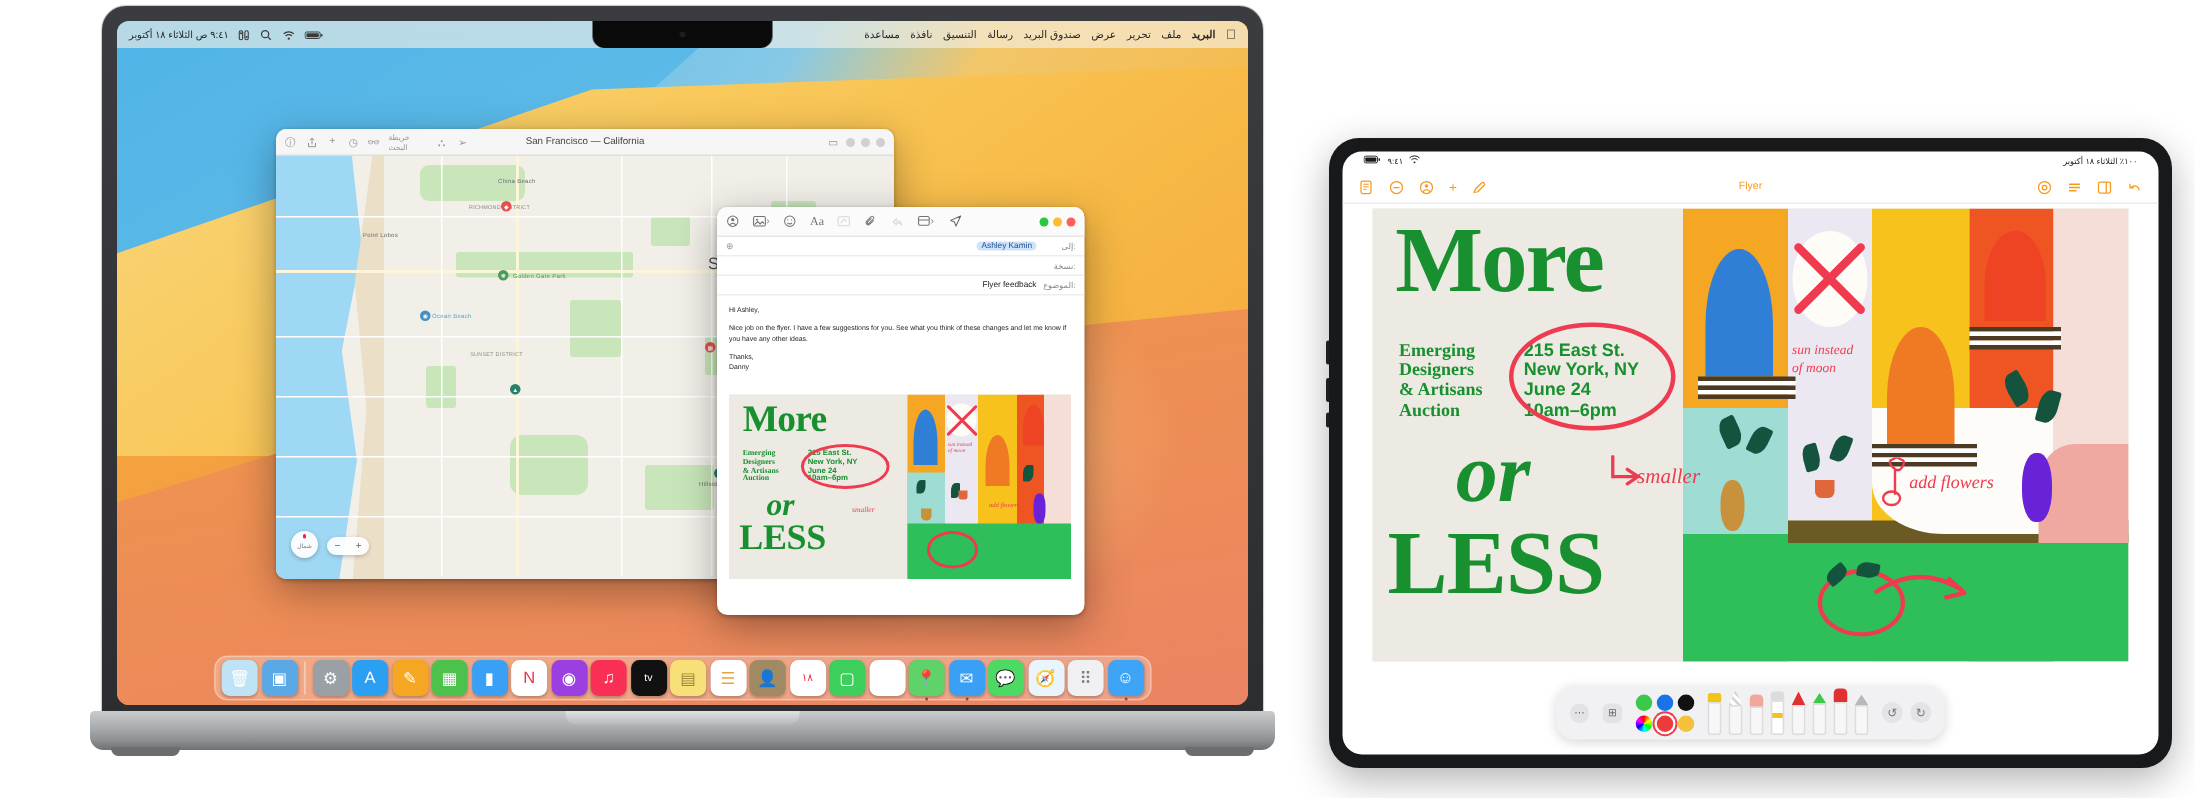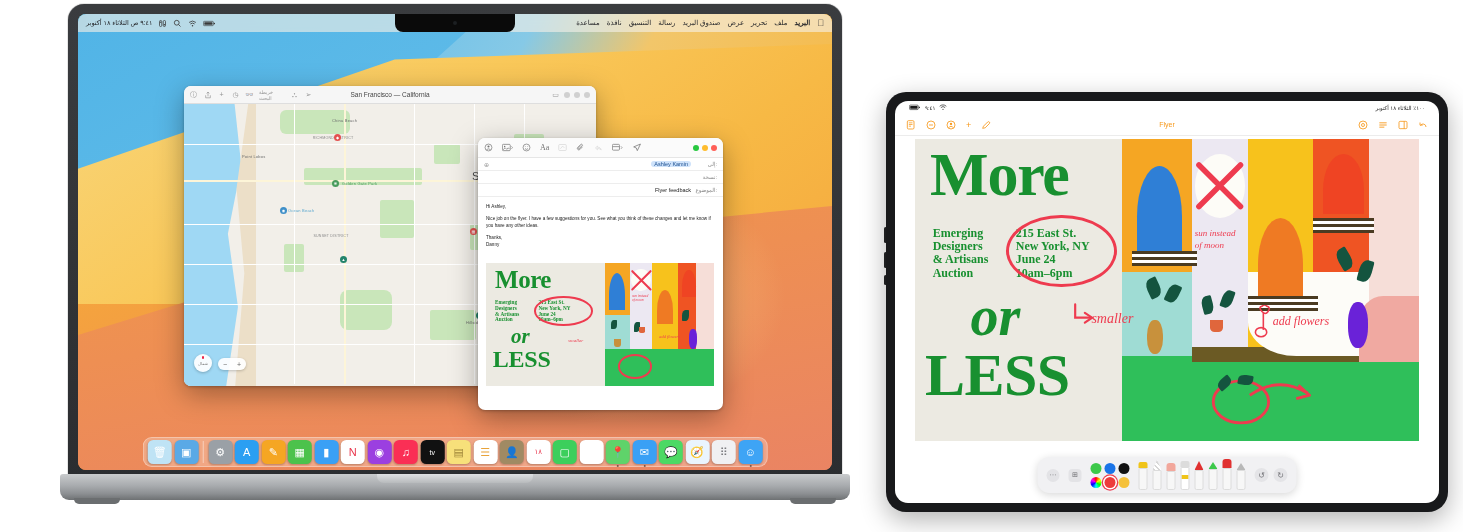--- a/index.html
+++ b/index.html
@@ -127,21 +127,21 @@
   .token { background:#cfe3fb; color:#1c4f8f; border-radius:6px; padding:0 3px; font-size:5.5px; display:inline-block; }
   .mail-body { position:absolute; left:0; right:0; top:59px; bottom:0; padding:7px 8px; font-size:4.6px; color:#1b1b1b; line-height:1.5; overflow:hidden;}
   .mail-body p { margin-bottom:5px; }
 
   
   .flyer { position:relative; background:#ece9e1; overflow:hidden; }
   .fl-col { position:absolute; top:0; height:100%; }
   .fl-text-panel { position:absolute; left:0; top:0; height:100%; background:#eceae2; }
   .fl-more { position:absolute; font-family:"Liberation Serif", serif; font-weight:bold; color:#189030; line-height:.85; letter-spacing:-.02em;}
   .fl-sub { position:absolute; font-family:"Liberation Serif", serif; font-weight:bold; color:#189030; line-height:1.12; }
-  .fl-addr { position:absolute; font-family:Liberation Serif, serif; font-weight:bold; color:#189030; line-height:1.12; }
+  .fl-addr { position:absolute; font-family:Liberation Sans, sans-serif; font-weight:bold; color:#189030; line-height:1.12; }
   .fl-or { position:absolute; font-family:"Liberation Serif", serif; font-weight:bold; font-style:italic; color:#189030; line-height:.85; }
   .fl-less { position:absolute; font-family:"Liberation Serif", serif; font-weight:bold; color:#189030; line-height:.85; letter-spacing:-.01em;}
   .ann { position:absolute; color:#ee3b4f; font-family:"Liberation Serif", serif; font-style:italic; white-space:nowrap; }
   .ann-circle { position:absolute; border:2px solid #ee3b4f; border-radius:50%; }
   .arch { position:absolute; border-radius:50% 50% 0 0 / 60% 60% 0 0; }
   .steps { position:absolute; }
   .step { width:100%; }
   .leaf { position:absolute; background:#14543f; border-radius:50% 10% 50% 10%; }
 
   

